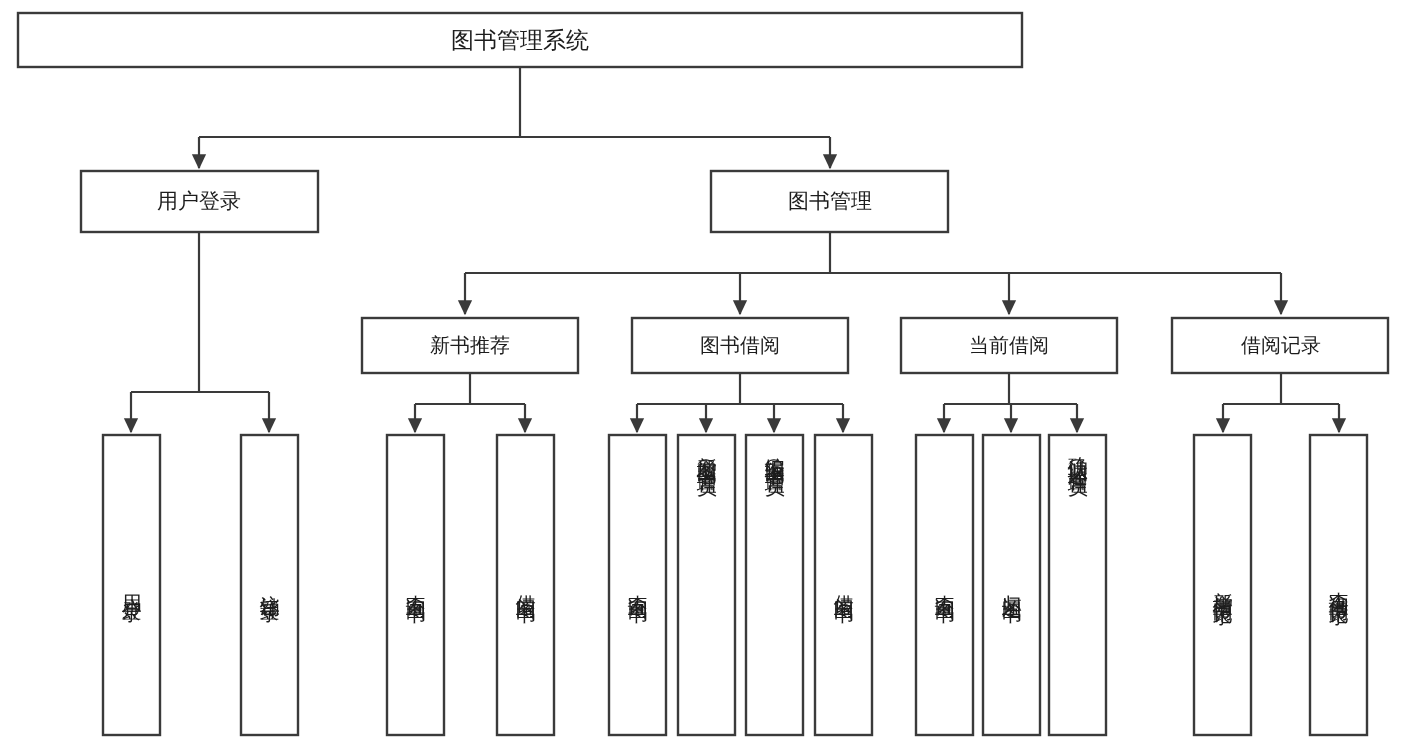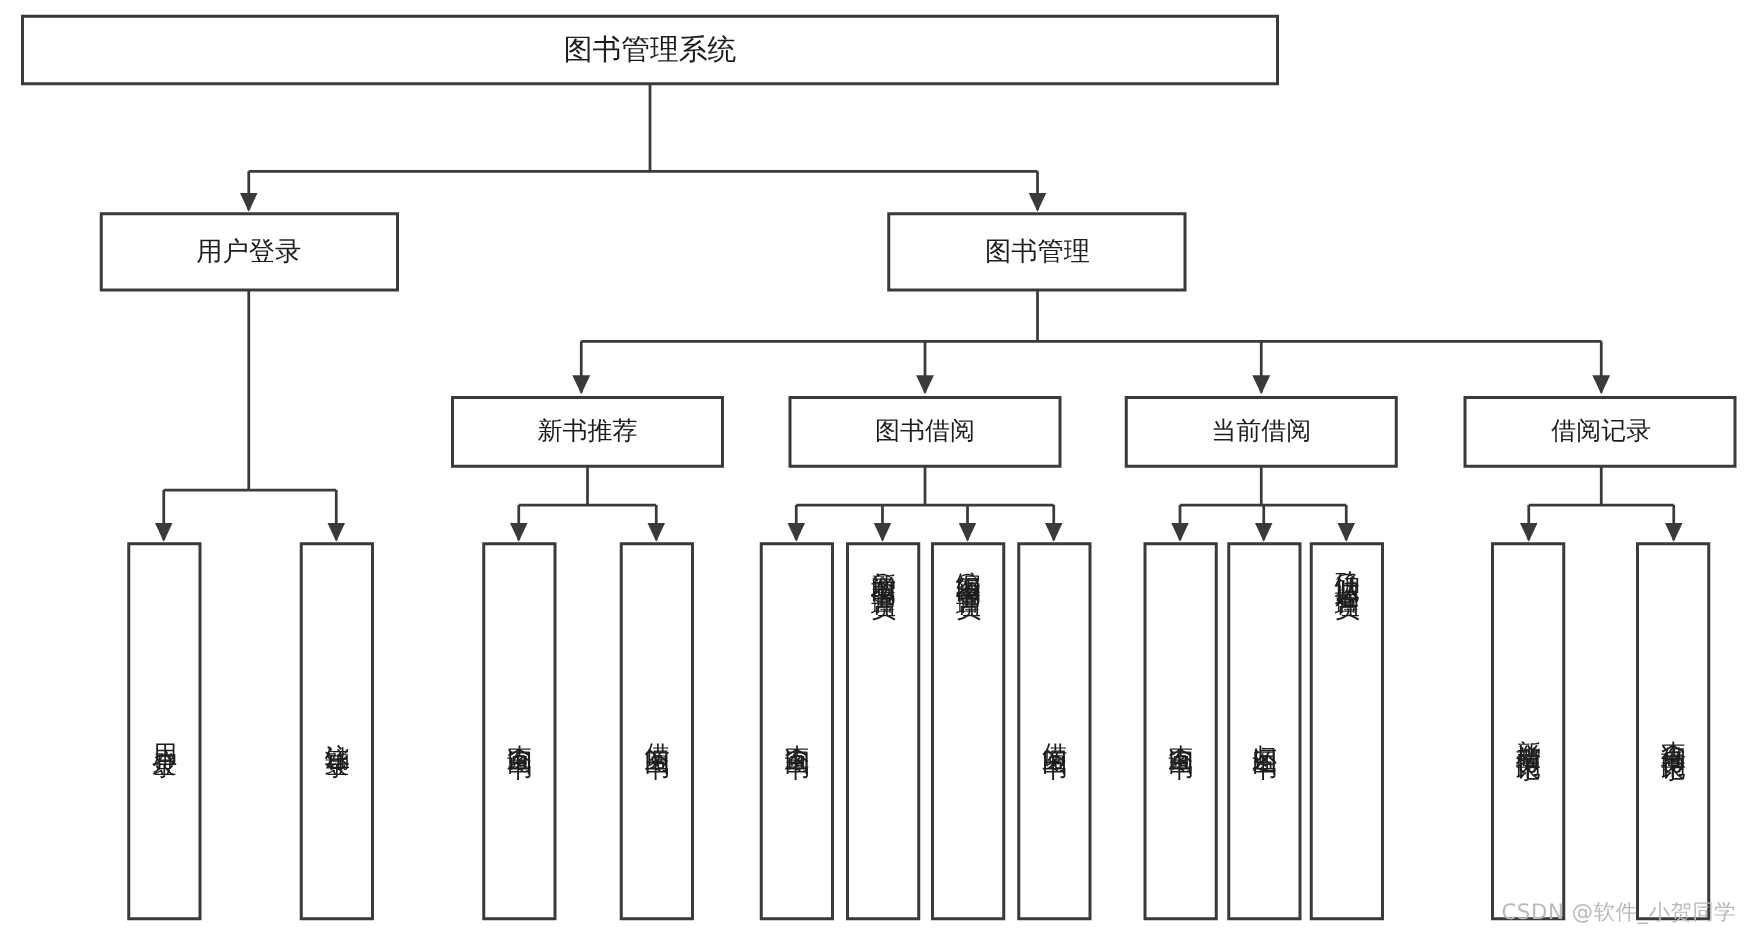--- a/index.html
+++ b/index.html
@@ -210,15 +210,14 @@
   <div class="leaf-label-wrap" style="left:1049px;top:435px;width:57px;height:300px;align-items:flex-start;">
     <span class="leaf-label" style="margin-top:6px;">确认归还（管理员）</span>
   </div>
   <div class="leaf-label-wrap" style="left:1194px;top:435px;width:57px;height:300px;">
     <span class="leaf-label">新增借阅记录</span>
   </div>
   <div class="leaf-label-wrap" style="left:1310px;top:435px;width:57px;height:300px;">
     <span class="leaf-label">查询借阅记录</span>
   </div>
 
-  <div class="watermark">CSDN @软件_小贺同学</div>
 
 </div>
 
 </body></html>

